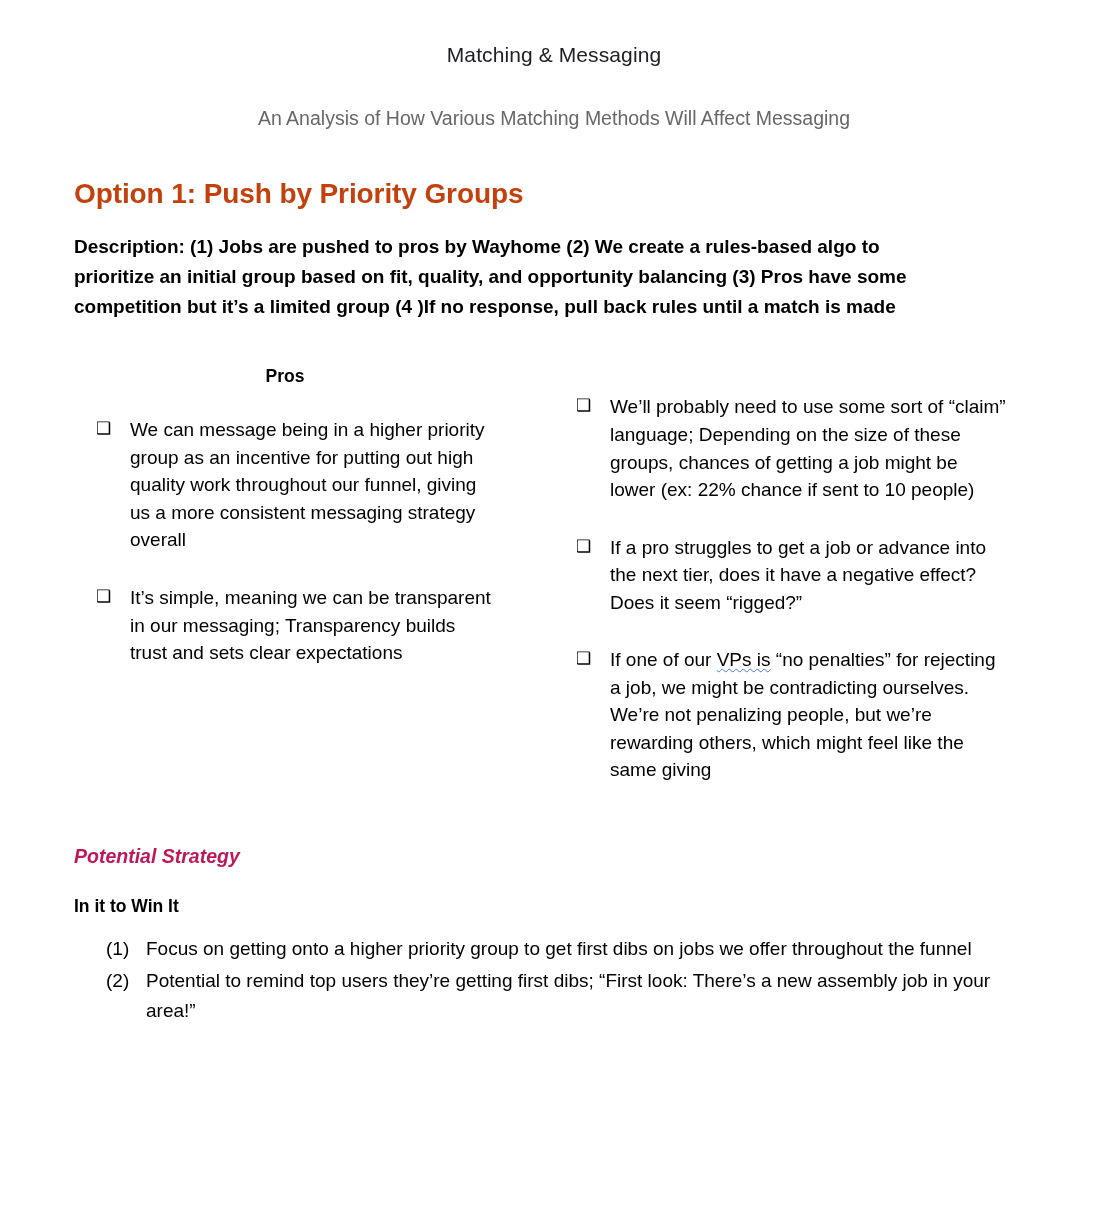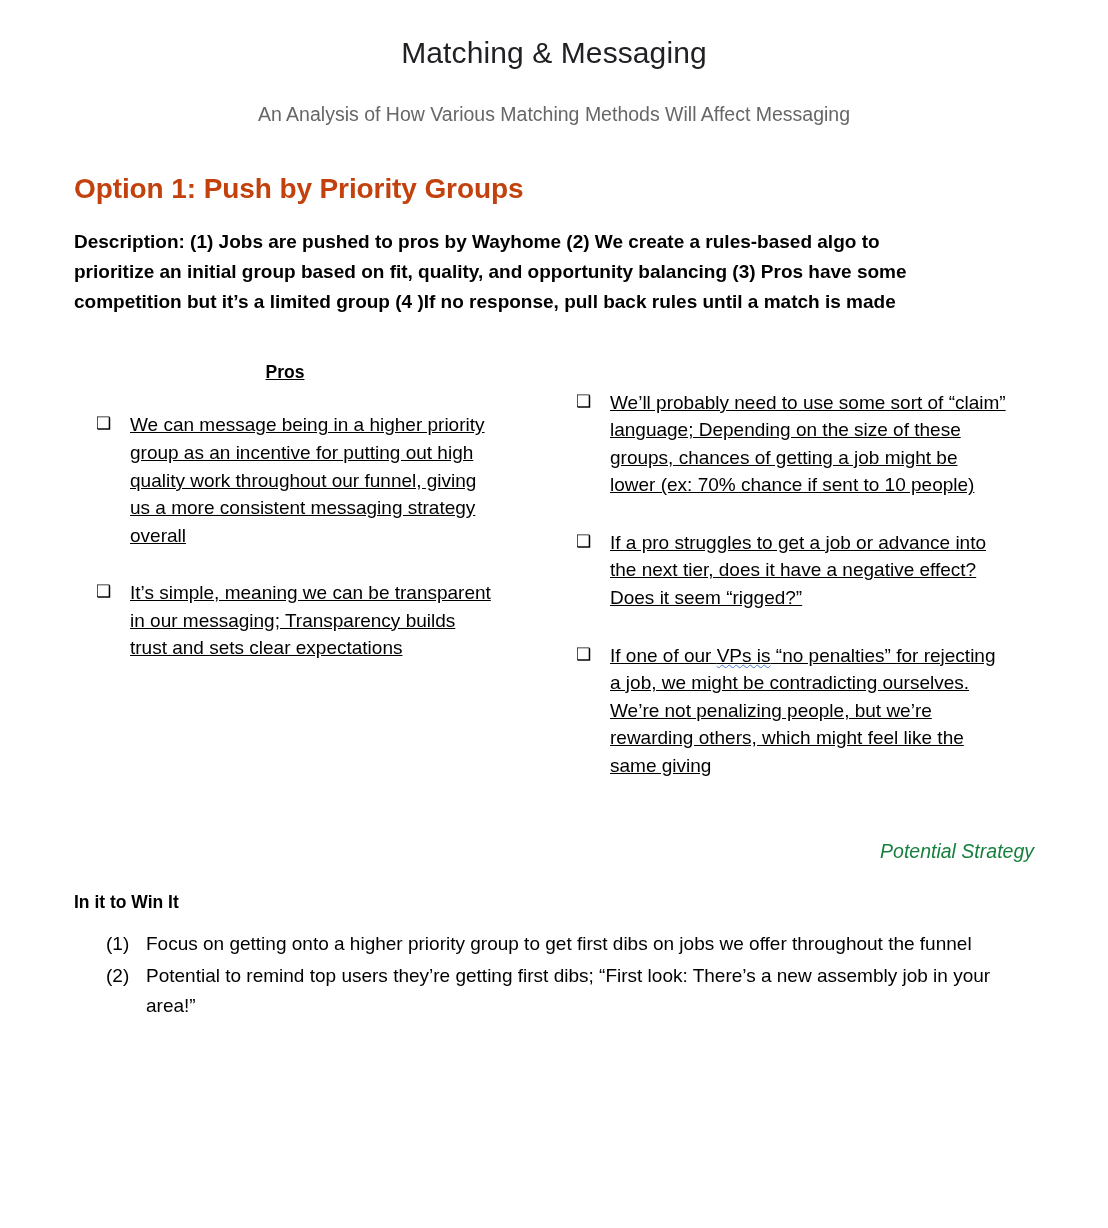--- a/index.html
+++ b/index.html
@@ -19,24 +19,24 @@
     min-height: 1228px;
     margin: 0 auto;
     background: #ffffff;
     box-sizing: border-box;
     padding: 0;
     overflow: hidden;
   }
 
   
   .doc-title {
-    margin: 8px;
+    margin: 16px;
     padding-top: 26px;
     text-align: center;
-    font-size: 30px;
+    font-size: 21px;
     font-weight: 400;
     line-height: 1.25;
     letter-spacing: 0.1px;
     color: #202124;
   }
   .doc-subtitle {
     margin: 0;
     padding-top: 22px;
     text-align: center;
     font-size: 19.5px;
@@ -68,21 +68,20 @@
     line-height: 1.57;
     color: #000000;
     max-width: 890px;
   }
 
   
   .proscons {
     display: flex;
     flex-direction: row;
     padding-top: 44px;
-    text-decoration: underline;
   }
   .col {
     width: 50%;
     box-sizing: border-box;
   }
   .col-head {
     text-align: center;
     font-size: 17.5px;
     font-weight: 700;
     line-height: 1.3;
@@ -129,24 +128,23 @@
   }
 
   
   .strategy-block {
     padding-top: 60px;
   }
   .strategy-label {
     margin: 0;
     font-size: 19.5px;
     font-style: italic;
-    font-weight: 400;
-    line-height: 1.3;
-    color: #15803d;
-    text-align: right;
+    font-weight: 700;
+    line-height: 1.3;
+    color: #be185d;
   }
   .strategy-name {
     margin: 0;
     padding-top: 26px;
     font-size: 17.5px;
     font-weight: 700;
     line-height: 1.3;
     color: #000000;
   }
   ol.numbered {
@@ -212,21 +210,21 @@
             <span class="bullet-marker">❑</span>
             <span>It’s simple, meaning we can be transparent in our messaging; Transparency builds trust and sets clear expectations</span>
           </li>
         </ul>
       </div>
 
       <div class="col col-cons">
         <ul class="bullets">
           <li>
             <span class="bullet-marker">❑</span>
-            <span>We’ll probably need to use some sort of “claim” language; Depending on the size of these groups, chances of getting a job might be lower (ex: 70% chance if sent to 10 people)</span>
+            <span>We’ll probably need to use some sort of “claim” language; Depending on the size of these groups, chances of getting a job might be lower (ex: 22% chance if sent to 10 people)</span>
           </li>
           <li>
             <span class="bullet-marker">❑</span>
             <span>If a pro struggles to get a job or advance into the next tier, does it have a negative effect? Does it seem “rigged?”</span>
           </li>
           <li>
             <span class="bullet-marker">❑</span>
             <span><span>If one of our </span><span class="spell-error">VPs is</span><span> “no penalties” for rejecting a job, we might be contradicting ourselves. We’re not penalizing people, but we’re rewarding others, which might feel like the same giving</span></span>
           </li>
         </ul>

